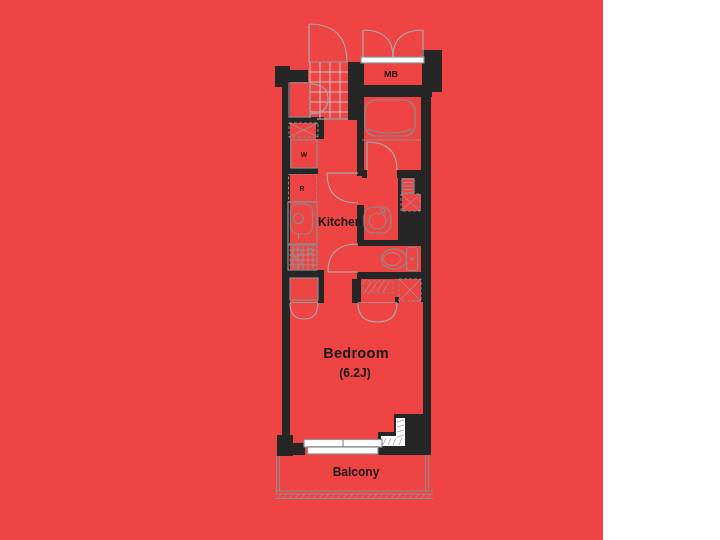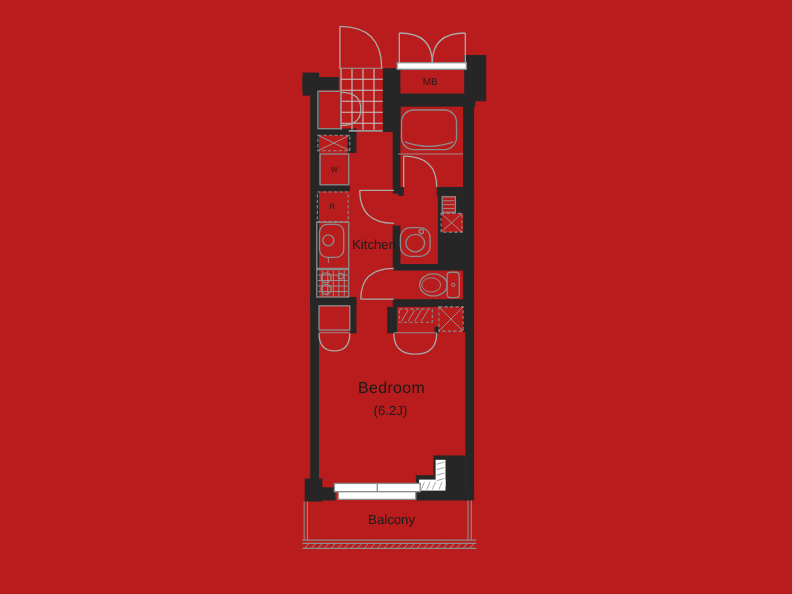--- a/index.html
+++ b/index.html
@@ -1,17 +1,17 @@
 <!DOCTYPE html>
 <html><head>
 <meta charset="utf-8">
 <style>
   html,body{margin:0;padding:0;background:#ffffff;}
-  .canvas{position:relative;width:720px;height:540px;background:#b91c1c;overflow:hidden;
-          font-family:"Liberation Sans", sans-serif;}
+  .canvas{position:relative;width:603px;height:540px;background:#ef4444;overflow:hidden;
+          font-family:"Liberation Sans", sans-serif;font-weight:bold;}
   svg{display:block;}
   .wall{fill:#262626;stroke:none;}
   .fx{stroke:#8c8c8c;stroke-width:1.2;fill:none;}
   .fxw{stroke:#8c8c8c;stroke-width:1.2;fill:#ffffff;}
   .thin{stroke:#9a9a9a;stroke-width:0.8;fill:none;}
   .dash{stroke:#8c8c8c;stroke-width:1;fill:none;stroke-dasharray:3 2;}
   .door{stroke:#a9a9a9;stroke-width:1.2;fill:none;}
   .tile{stroke:#c6c6c6;stroke-width:1;fill:none;}
   .rail{stroke:#8c8c8c;stroke-width:1;fill:none;}
   .hatch{stroke:#999999;stroke-width:0.8;fill:none;}

